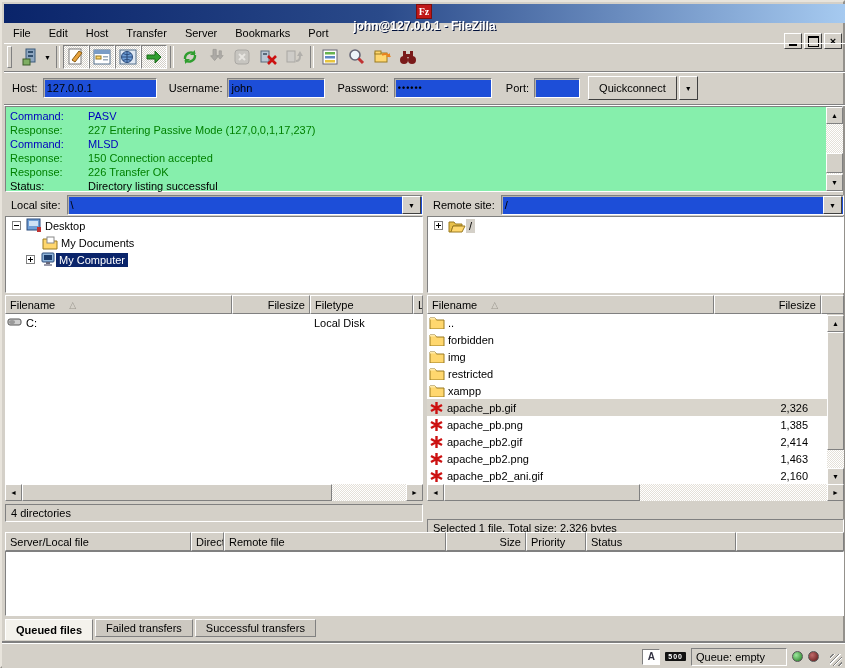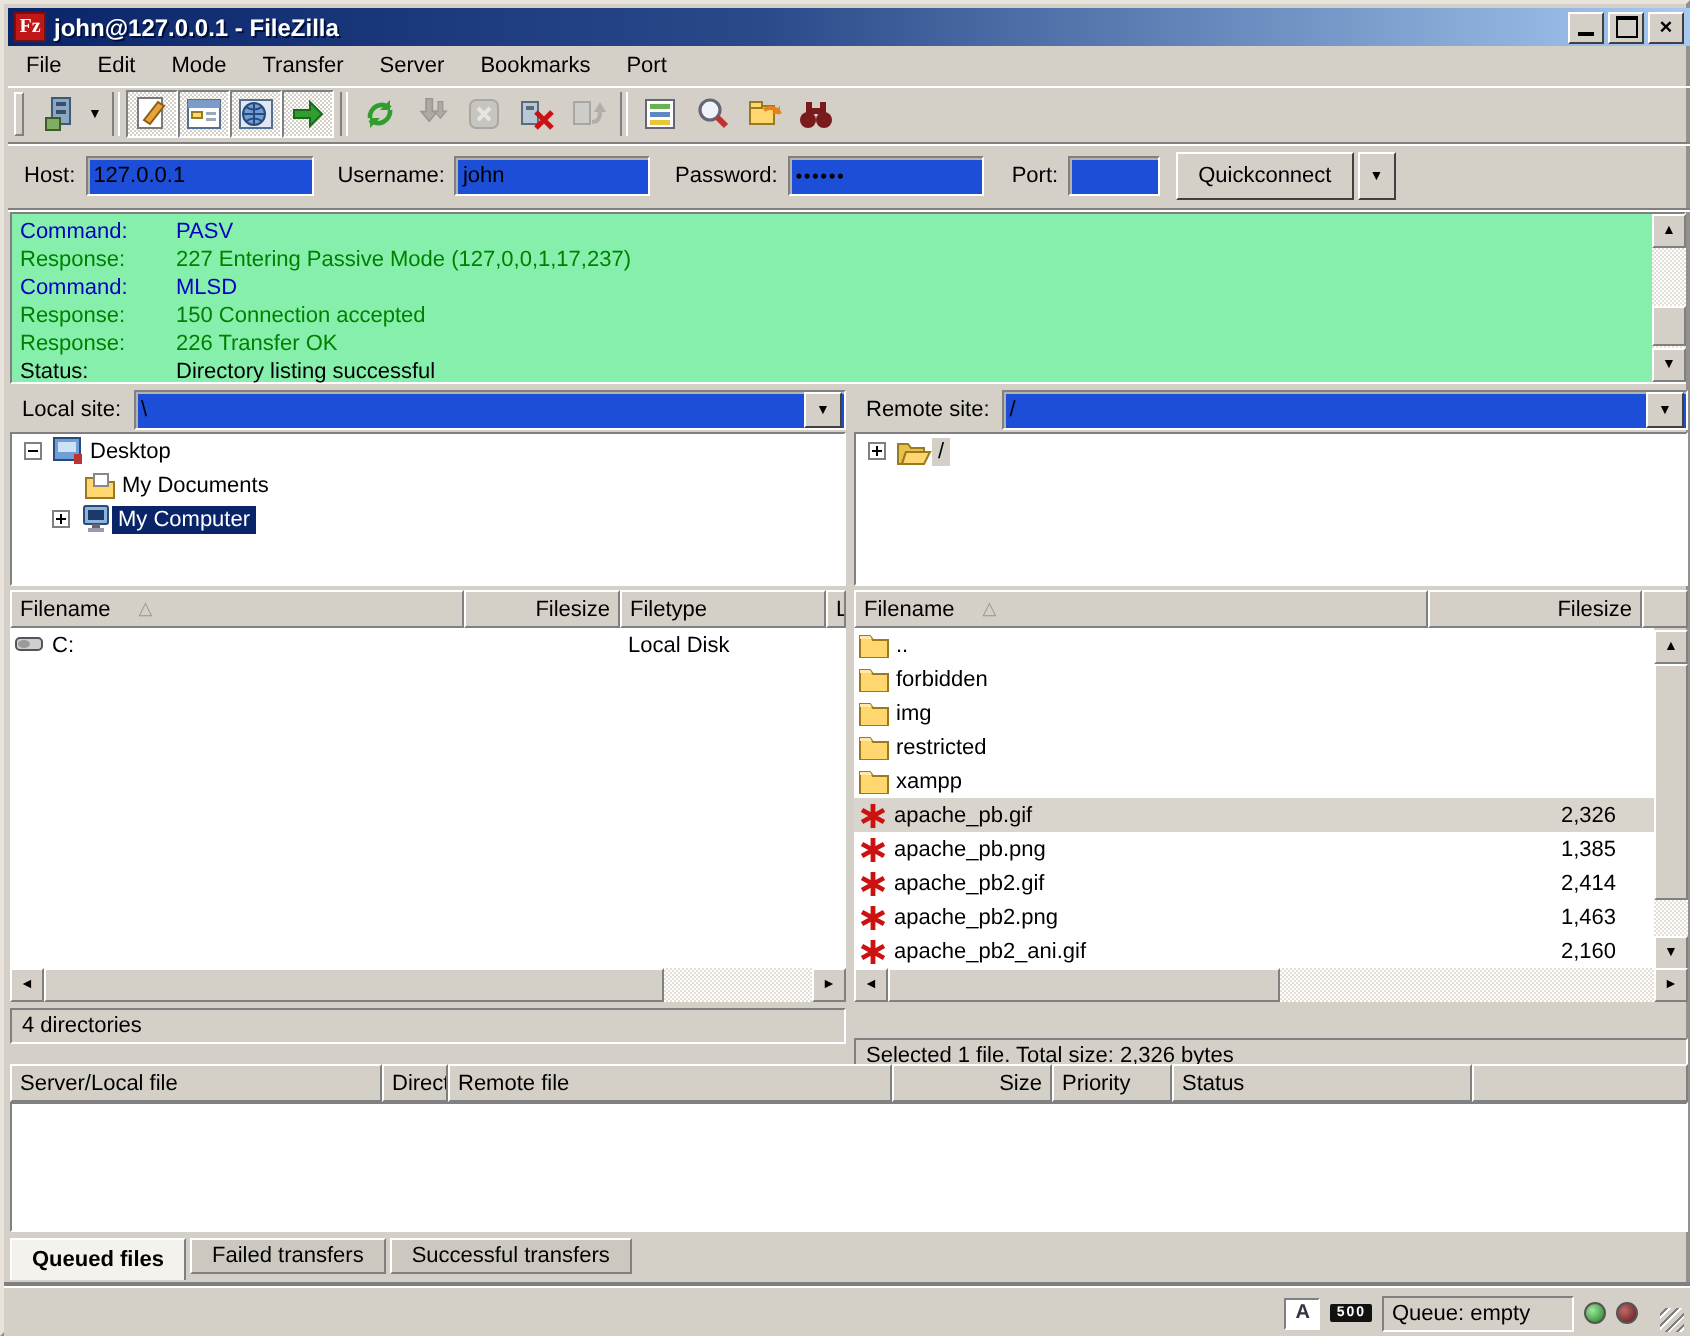--- a/index.html
+++ b/index.html
@@ -7,21 +7,21 @@
        font-family:"Liberation Sans","DejaVu Sans",sans-serif;font-size:11px;color:#000;overflow:hidden;}
   .abs{position:absolute;}
   .window{position:absolute;left:0;top:0;width:841px;height:664px;border:2px outset #e8e4dc;background:#d4d0c8;}
   
   .raised{border:1px solid;border-color:#ffffff #404040 #404040 #ffffff;background:#d4d0c8;}
   .raised-soft{border:1px solid;border-color:#ffffff #808080 #808080 #ffffff;background:#d4d0c8;}
   .sunken{border:1px solid;border-color:#808080 #ffffff #ffffff #808080;}
   .field{border:1px solid;border-color:#808080 #ffffff #ffffff #808080;background:#1d4ed8;box-shadow:inset 1px 1px 0 #b5b2aa;}
   input.txt{border:none;outline:none;background:transparent;font-family:"Liberation Sans","DejaVu Sans",sans-serif;font-size:11px;width:100%;height:100%;padding:0 3px;box-sizing:border-box;}
   
-  .titlebar{left:2px;top:2px;width:841px;height:19px;background:linear-gradient(90deg,#0a246a 0%,#2a4a8a 45%,#a6caf0 100%);display:flex;align-items:center;color:#fff;}
+  .titlebar{left:2px;top:2px;width:841px;height:19px;background:linear-gradient(90deg,#0a246a 0%,#2a4a8a 45%,#a6caf0 100%);display:flex;align-items:center;color:#fff;flex-direction:column;}
   .appicon{width:14px;height:13px;margin:0 4px 0 3px;background:#c01818;border:1px solid #7a0f0f;color:#fff;font-weight:bold;font-size:10px;line-height:13px;text-align:center;font-family:"Liberation Serif","DejaVu Serif",serif;}
   .title-text{font-weight:bold;font-size:12px;text-shadow:1px 1px 0 #00103a;}
   .winbtns{margin-left:auto;display:flex;gap:2px;padding-right:3px;}
   .winbtn{width:16px;height:14px;display:flex;align-items:center;justify-content:center;font-size:9px;color:#000;}
   .glyph-min{width:8px;height:2px;background:#000;margin-top:7px;}
   .glyph-max{width:9px;height:8px;border:1px solid #000;border-top-width:2px;}
   .glyph-x{font-weight:bold;font-size:11px;line-height:10px;}
   
   .menubar{left:2px;top:21px;width:841px;height:20px;display:flex;align-items:center;border-bottom:1px solid #fff;}
   .menu-item{padding:3px 9px;}
@@ -107,21 +107,21 @@
         </div>
       <div class="winbtn raised">
           <div class="glyph-x">×</div>
         </div>
     </div>
   </div>
 
   <div class="menubar abs">
     <div class="menu-item">File</div>
     <div class="menu-item">Edit</div>
-    <div class="menu-item">Mode</div>
+    <div class="menu-item">Host</div>
     <div class="menu-item">Transfer</div>
     <div class="menu-item">Server</div>
     <div class="menu-item">Bookmarks</div>
     <div class="menu-item">Port</div>
   </div>
 
   <div class="toolbar abs">
     <div class="grip"></div>
     <div class="tbtn">
       <svg width="20" height="20" viewBox="0 0 20 20">

